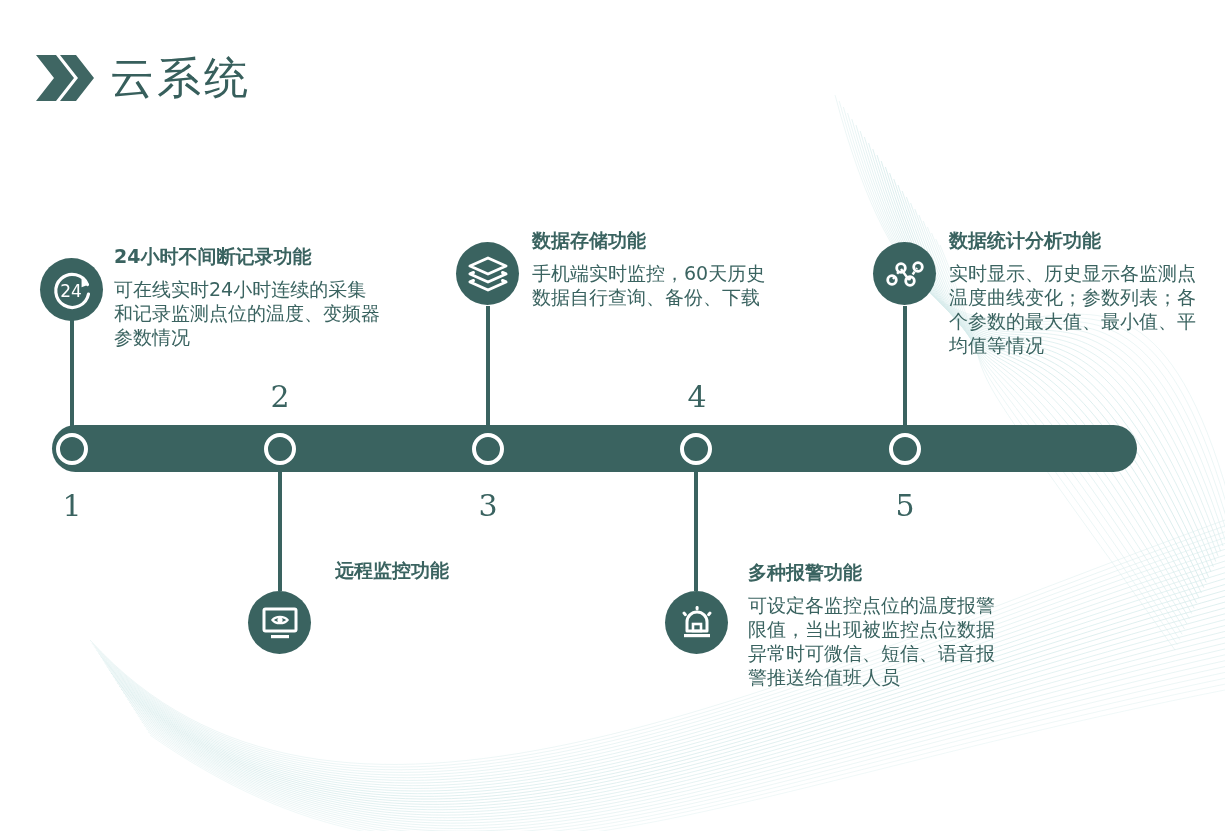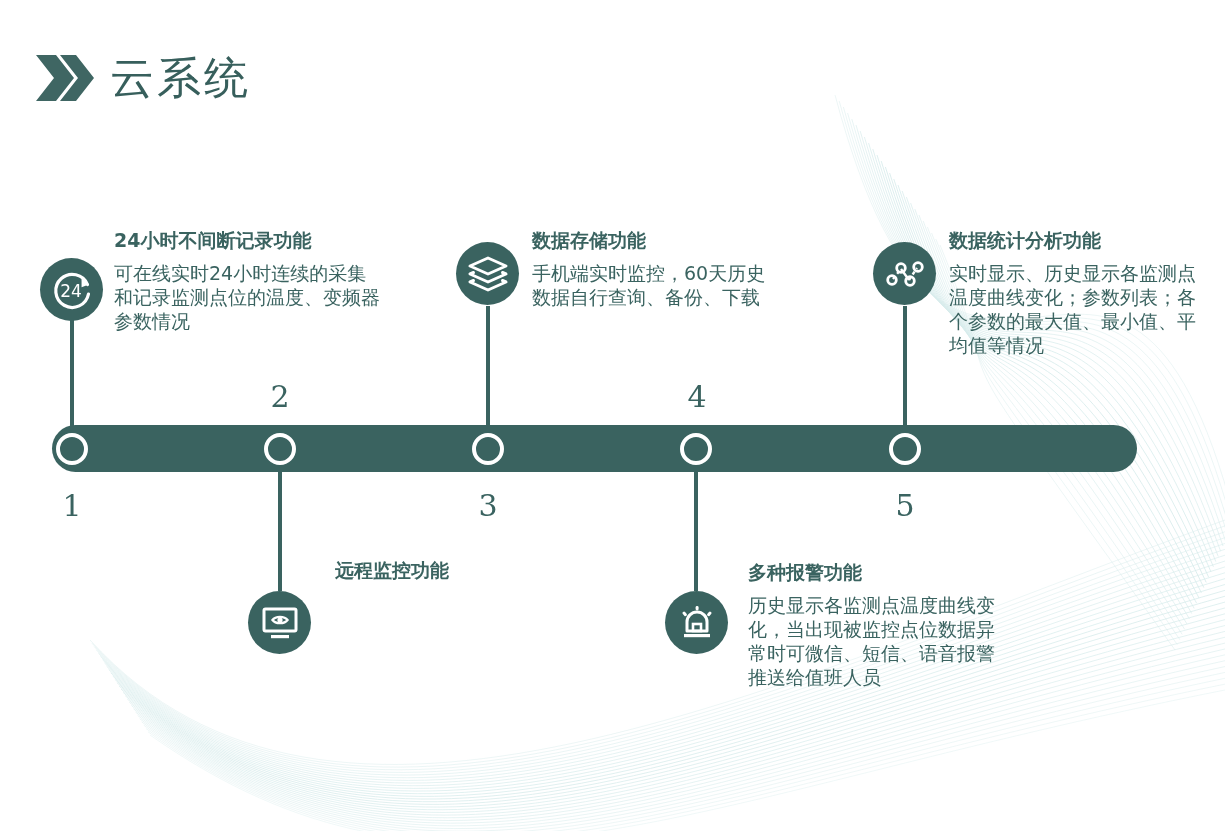--- a/index.html
+++ b/index.html
@@ -185,21 +185,21 @@
   <div class="num" style="left:885px; top:488px;">5</div>
 
   <div class="item">
     <div class="icon-circle" style="left:40px; top:258px;">
       <svg width="44" height="44" viewBox="0 0 44 44">
         <path d="M37.5 16.5 A16.5 16.5 0 1 0 38.5 26" fill="none" stroke="#fff" stroke-width="3.2" stroke-linecap="round"></path>
         <path d="M31.5 9.5 L39 16.5 L31.6 19.2 Z" fill="#fff"></path>
         <text x="21" y="29" font-family="'DejaVu Sans','Liberation Sans',sans-serif" font-size="17" font-weight="400" fill="#fff" text-anchor="middle">24</text>
       </svg>
     </div>
-    <div class="txt" style="left:114px; top:228px; width:270px;">
+    <div class="txt" style="left:114px; top:244px; width:270px;">
       <h3>24小时不间断记录功能</h3>
       <p>可在线实时24小时连续的采集和记录监测点位的温度、变频器参数情况</p>
     </div>
   </div>
 
   <div class="item">
     <div class="icon-circle" style="left:248px; top:591px;">
       <svg width="40" height="40" viewBox="0 0 40 40">
         <rect x="4" y="6" width="32" height="22" rx="1.5" fill="none" stroke="#fff" stroke-width="3"></rect>
         <path d="M12.5 17 C15.5 12.8, 24.5 12.8, 27.5 17 C24.5 21.2, 15.5 21.2, 12.5 17 Z" fill="none" stroke="#fff" stroke-width="2.4"></path>
@@ -232,21 +232,21 @@
         <path d="M10 28 L10 19 A10 10 0 0 1 30 19 L30 28 Z" fill="none" stroke="#fff" stroke-width="3" stroke-linejoin="round"></path>
         <rect x="16" y="21" width="8" height="7" fill="none" stroke="#fff" stroke-width="2.6"></rect>
         <rect x="7" y="31" width="26" height="3.2" fill="#fff"></rect>
         <rect x="18.6" y="3" width="3" height="4.5" rx="1.4" fill="#fff"></rect>
         <rect x="6.2" y="8.4" width="3" height="5" rx="1.4" fill="#fff" transform="rotate(-42 7.7 10.9)"></rect>
         <rect x="30.8" y="8.4" width="3" height="5" rx="1.4" fill="#fff" transform="rotate(42 32.3 10.9)"></rect>
       </svg>
     </div>
     <div class="txt" style="left:748px; top:560px; width:248px;">
       <h3>多种报警功能</h3>
-      <p>历史显示各监测点温度曲线变化，当出现被监控点位数据异常时可微信、短信、语音报警推送给值班人员</p>
+      <p>可设定各监控点位的温度报警限值，当出现被监控点位数据异常时可微信、短信、语音报警推送给值班人员</p>
     </div>
   </div>
 
   <div class="item">
     <div class="icon-circle" style="left:873px; top:242px;">
       <svg width="42" height="42" viewBox="0 0 42 42">
         <path d="M9 26 L17 16" stroke="#fff" stroke-width="2.4" stroke-dasharray="3.4 3.2" fill="none"></path>
         <path d="M17 16 L25 27" stroke="#fff" stroke-width="2.4" fill="none"></path>
         <path d="M25 27 L33 15" stroke="#fff" stroke-width="2.4" stroke-dasharray="3.4 3.2" fill="none"></path>
         <circle cx="8" cy="27" r="4.3" fill="none" stroke="#fff" stroke-width="2.8"></circle>

